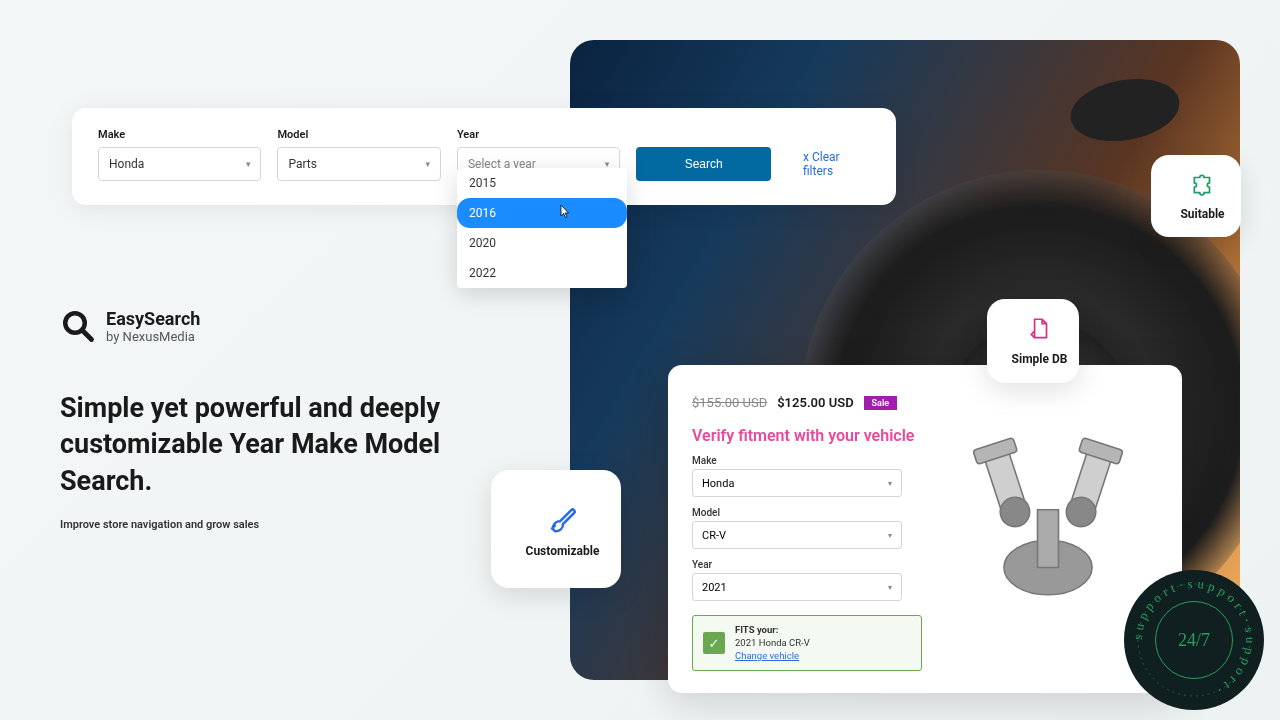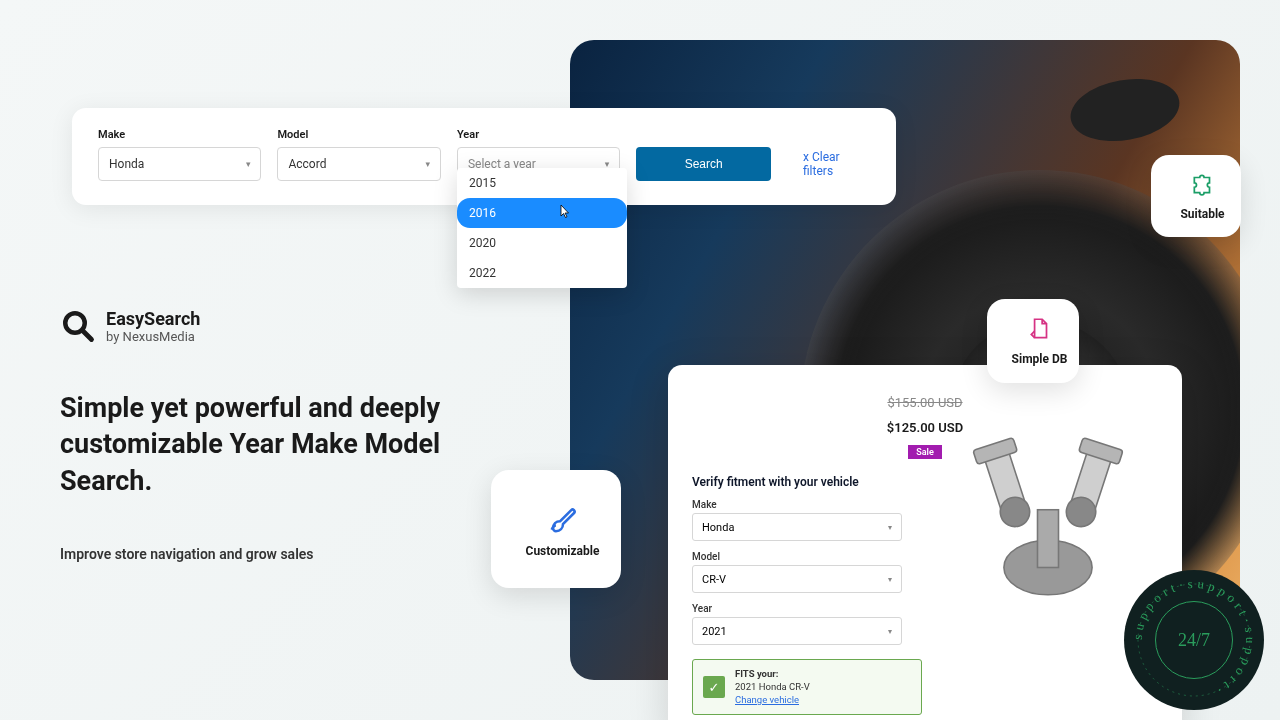--- a/index.html
+++ b/index.html
@@ -154,24 +154,23 @@
     width: 440px;
     font-size: 27px;
     font-weight: 700;
     color: #1a1a1a;
     line-height: 1.35;
   }
   .subhead {
     position: absolute;
     top: 518px;
     left: 60px;
-    font-size: 14px;
+    font-size: 11px;
     font-weight: 600;
     color: #333;
-    margin-top: 28px;
   }
 
   
   .tile {
     position: absolute;
     background: #fff;
     border-radius: 18px;
     box-shadow: 0 8px 28px rgba(0,0,0,0.12);
     display: flex;
     flex-direction: column;
@@ -193,32 +192,32 @@
     top: 365px;
     left: 668px;
     width: 514px;
     background: #fff;
     border-radius: 14px;
     box-shadow: 0 10px 40px rgba(0,0,0,0.15);
     padding: 22px 24px 22px;
     z-index: 12;
   }
   .ptitle { font-size: 20px; font-weight: 700; color: #1a1a1a; }
-  .price-row { margin-top: 8px; display: flex; align-items: center; gap: 10px; font-size: 13px; flex-direction: column; }
+  .price-row { margin-top: 8px; display: flex; align-items: center; gap: 10px; font-size: 13px; }
   .price-old { text-decoration: line-through; color: #888; }
   .price-new { font-weight: 600; color: #1a1a1a; }
   .sale-badge {
     background: #a21caf;
     color: #fff;
     font-size: 9px;
     padding: 2px 8px;
     border-radius: 0;
     font-weight: 600;
   }
-  .verify { margin-top: 16px; font-size: 12px; font-weight: 600; color: #0f172a; }
+  .verify { margin-top: 16px; font-size: 16px; font-weight: 600; color: #ec4899; }
 
   .mini-field { margin-top: 10px; width: 210px; }
   .mini-field label { font-size: 10px; color: #333; font-weight: 500; display: block; margin-bottom: 3px; }
   .mini-select {
     border: 1px solid #d6d6d6;
     border-radius: 3px;
     height: 28px;
     padding: 0 9px;
     font-size: 11px;
     display: flex;
@@ -305,21 +304,21 @@
   <div class="field f-make">
     <label>Make</label>
     <div class="select">
       <span>Honda</span>
       <span class="caret">▾</span>
     </div>
   </div>
   <div class="field f-model">
     <label>Model</label>
     <div class="select">
-      <span>Accord</span>
+      <span>Parts</span>
       <span class="caret">▾</span>
     </div>
   </div>
   <div class="field f-year">
     <label>Year</label>
     <div class="select">
       <span class="placeholder">Select a year</span>
       <span class="caret">▾</span>
     </div>
     <div class="dropdown">

